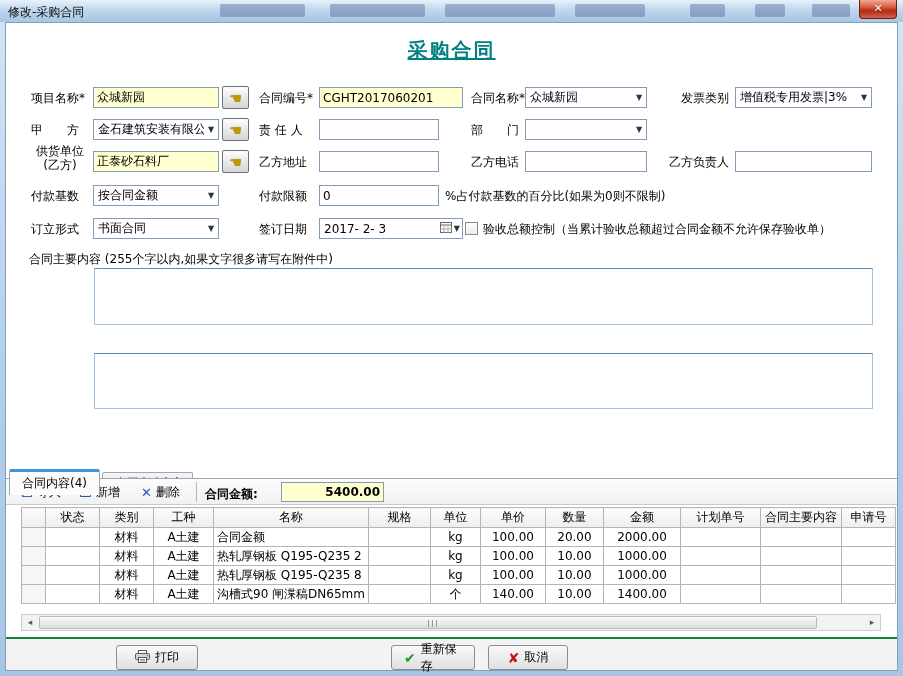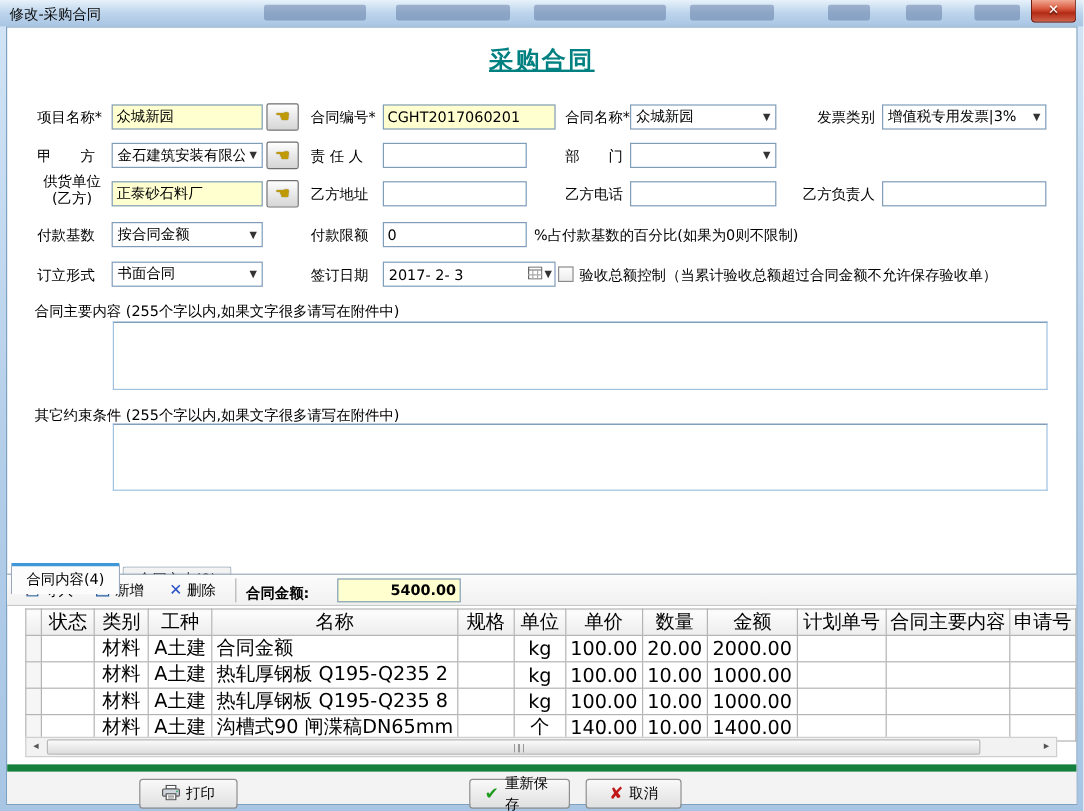--- a/index.html
+++ b/index.html
@@ -53,38 +53,38 @@
   .toolbar { position:absolute; left:0; right:0; top:455px; height:27px;
              background:linear-gradient(180deg,#fcfcfc,#f1f1f1);
              border-top:1px solid #98a8b8; border-bottom:1px solid #c9c9c9; }
   .tool-btn { position:absolute; top:3px; height:20px; display:flex; align-items:center; gap:4px;
               font-size:12px; cursor:pointer; color:#000; }
   .tool-sep { position:absolute; top:3px; width:1px; height:20px; background:#b5b5b5; }
   .amt-lbl { position:absolute; top:7px; font-size:12px; font-weight:bold; }
   .x-del { color:#2b52c4; font-weight:bold; font-size:13px; }
   
   table.grid { position:absolute; left:15px; top:484px; border-collapse:collapse; table-layout:fixed;
-               font-size:16px; }
+               font-size:12px; }
   table.grid th, table.grid td { border:1px solid #b4b4b4; height:19px; overflow:hidden;
                white-space:nowrap; padding:0 3px; font-weight:normal; }
   table.grid th { background:linear-gradient(180deg,#fdfdfd,#ededed); height:20px; text-align:center; }
   td.sel-col { background:#f6f6f6; }
   td.c { text-align:center; } td.l { text-align:left; } td.r { text-align:center; padding-right:6px; }
   
   .hscroll { position:absolute; left:15px; top:591px; width:860px; height:17px;
              background:#f2f2f2; border:1px solid #cfcfcf; }
   .scroll-arrow { position:absolute; top:0; width:16px; height:15px; text-align:center;
                   line-height:15px; font-size:9px; color:#555; cursor:pointer; }
   .thumb { position:absolute; left:17px; top:1px; width:778px; height:13px; border:1px solid #b9b9b9;
            border-radius:2px; background:linear-gradient(180deg,#fbfbfb,#dcdcdc); cursor:grab; }
   .grip { position:absolute; left:50%; top:3px; width:9px; height:7px;
           background:repeating-linear-gradient(90deg,#999 0 1px,transparent 1px 4px); }
   
   .footer { position:absolute; left:0; right:0; top:614px; bottom:0;
-            background:#f3f3f3; border-top:6px solid #15803d; }
+            background:#f3f3f3; border-top:2px solid #15803d; }
   .btn { position:absolute; top:6px; height:25px; border:1px solid #8e8e8e; border-radius:3px;
          background:linear-gradient(180deg,#f9f9f9,#e0e0e0); font-size:12px;
          display:inline-flex; align-items:center; justify-content:center; gap:5px;
          padding:0 12px; cursor:pointer; }
   .chk-green { color:#1d9b1d; font-weight:bold; font-size:14px; }
   .x-red { color:#c01818; font-weight:bold; font-size:14px; }
 </style>
 </head>
 <body>
 
@@ -184,21 +184,20 @@
           </svg>
       </span>
       <span class="date-arrow">▼</span>
     </div>
     <span class="cb" style="left:459px;top:199px"></span>
     <span class="lbl" style="left:477px;top:198px">验收总额控制（当累计验收总额超过合同金额不允许保存验收单）</span>
 
     <span class="lbl" style="left:23px;top:228px">合同主要内容 (255个字以内,如果文字很多请写在附件中)</span>
     <textarea class="ta" style="left: 88px; top: 245px; width: 779px; height: 57px;"></textarea>
 
-    <span class="lbl" style="left:23px;top:315px">其它约束条件 (255个字以内,如果文字很多请写在附件中)</span>
     <textarea class="ta" style="left: 88px; top: 330px; width: 779px; height: 56px;"></textarea>
 
     <div class="tabs">
       <div class="tab active" style="left:0">合同内容(4)</div>
       <div class="tab" style="left:93px">合同文本(0)</div>
     </div>
 
     <div class="toolbar">
       <div class="tool-btn" style="left:11px">
         <span>

